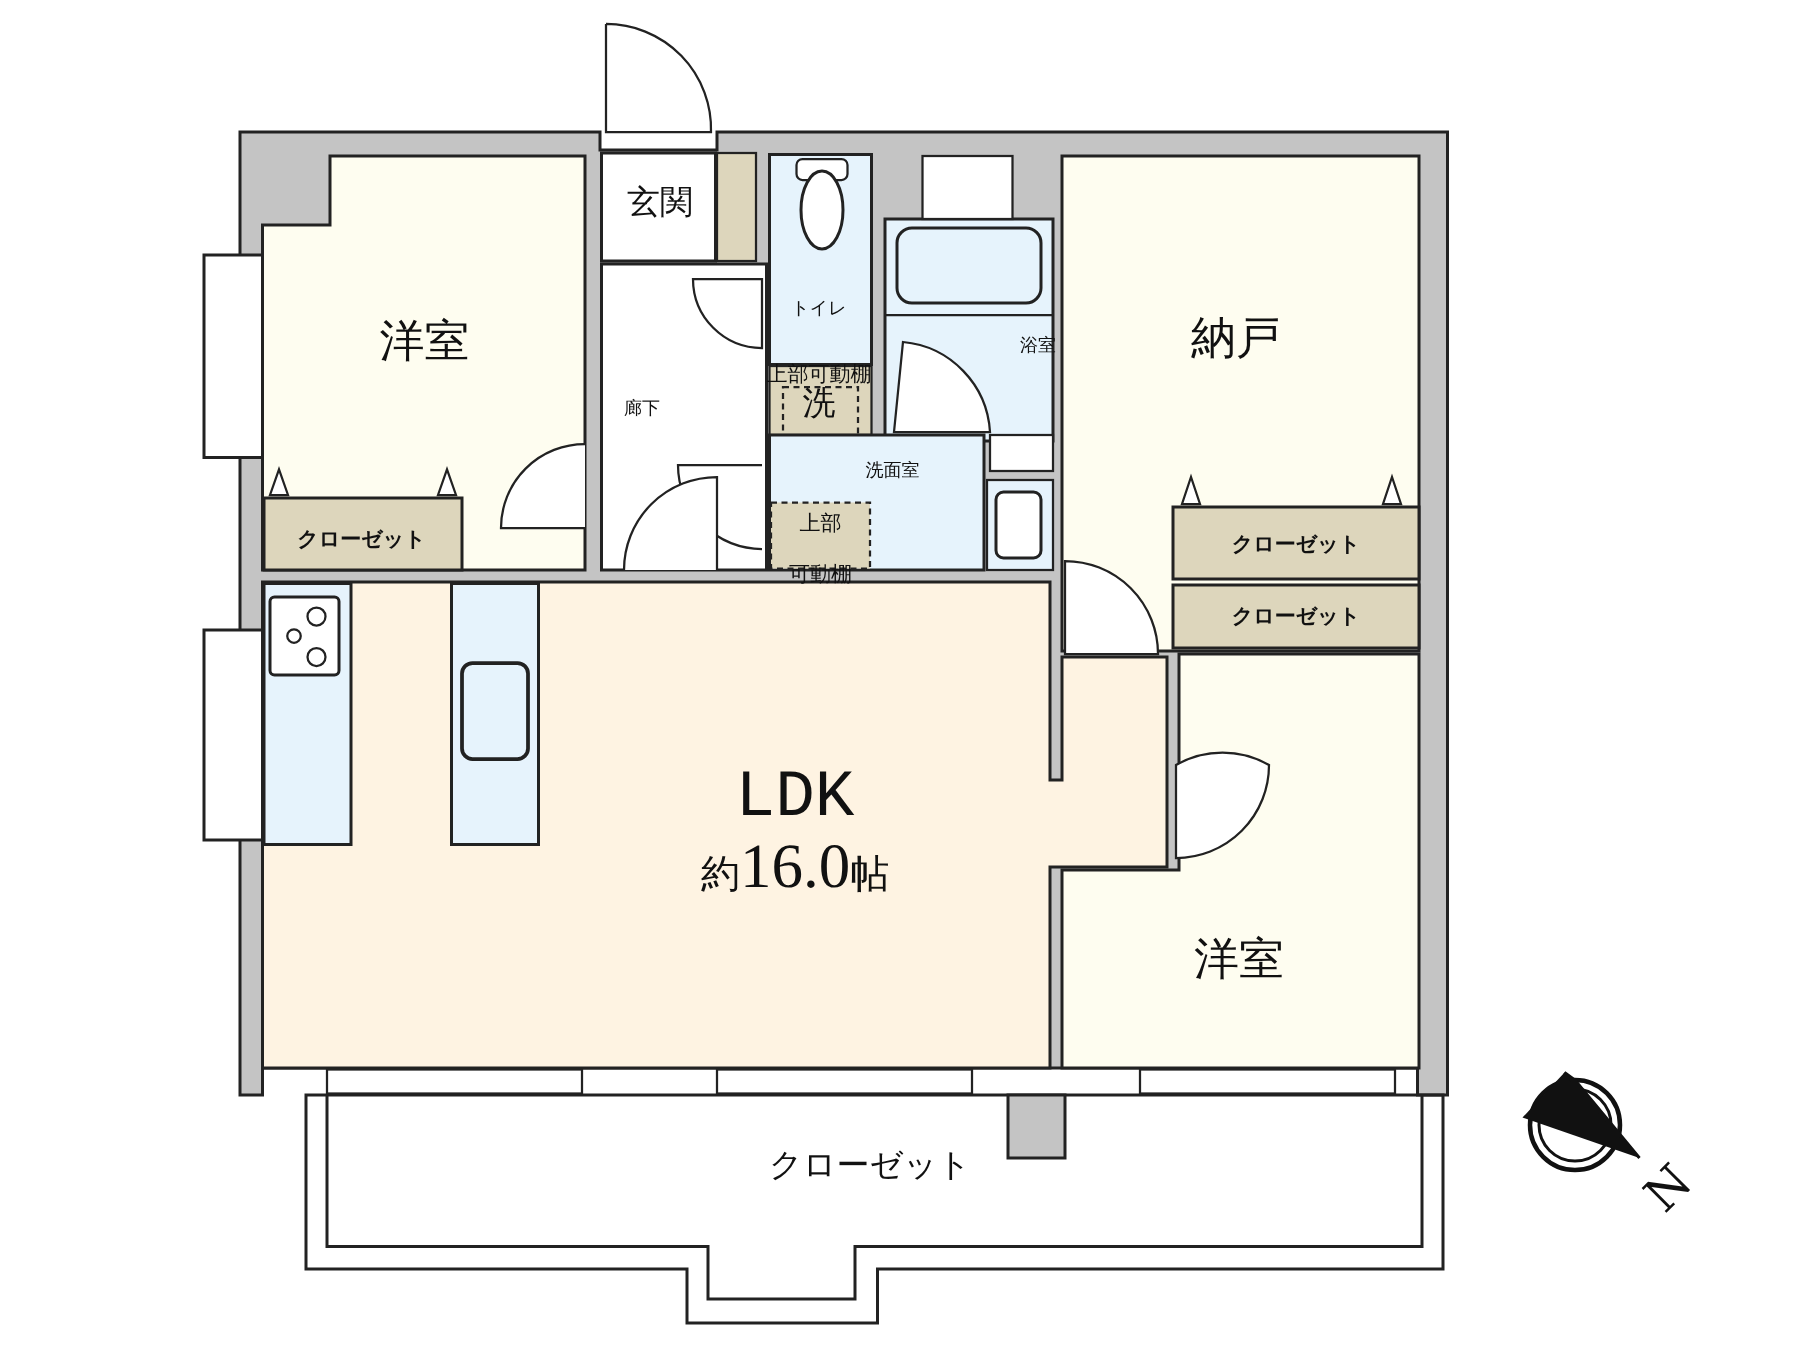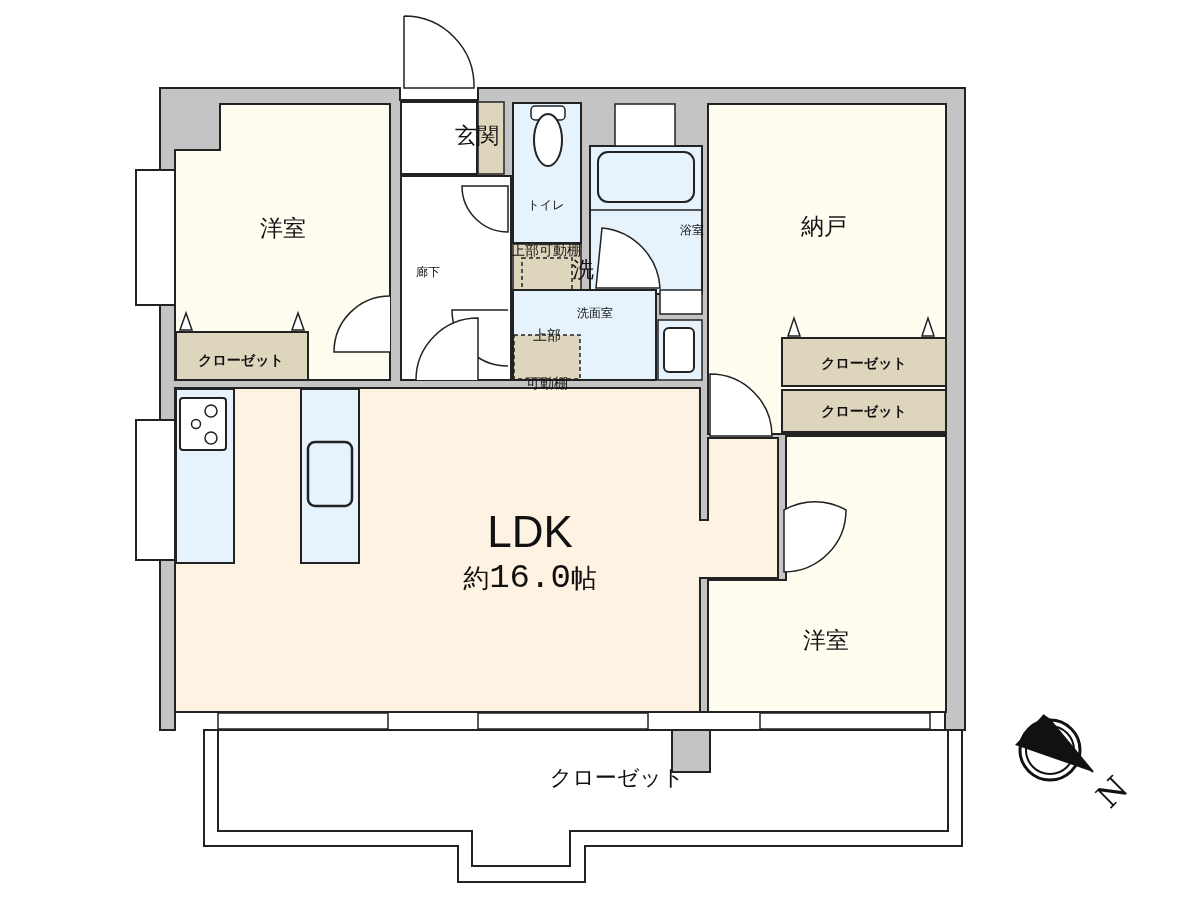--- a/index.html
+++ b/index.html
@@ -1,26 +1,26 @@
 <!DOCTYPE html>
 <html><head>
   <meta charset="utf-8">
   <style>
     html, body { margin: 0; padding: 0; background: #ffffff; }
     body { width: 1200px; height: 900px; position: relative; overflow: hidden; font-family: "DejaVu Sans", sans-serif; }
     #plan { position: absolute; left: 0; top: 0; }
     .lbl { position: absolute; color: #111; white-space: nowrap; transform: translate(-50%, -50%); line-height: 1; }
-    .lbl-lg { font-size: 23px; }
-    .lbl-md { font-size: 22px; margin-left: 37px; }
+    .lbl-lg { font-size: 30px; }
+    .lbl-md { font-size: 22px; }
     .lbl-sm { font-size: 12px; }
     .lbl-xs { font-size: 14px; font-weight: bold; }
     .lbl-xxs { font-size: 14px; line-height: 1.1; text-align: center; }
-    .ldk-title { font-family: Liberation Sans, sans-serif; font-size: 44px; text-align: right; }
+    .ldk-title { font-family: Liberation Mono, monospace; font-size: 44px; text-align: right; }
     .ldk-size { font-size: 26px; }
-    .ldk-size .num { font-family: Liberation Mono, monospace; font-size: 34px; }
+    .ldk-size .num { font-family: Liberation Serif, serif; font-size: 42px; }
   </style>
 </head>
 <body>
 
 <svg id="plan" width="1200" height="900" viewBox="0 0 1200 900" xmlns="http://www.w3.org/2000/svg">
 
   <g fill="#c4c4c4" stroke="#222" stroke-width="2">
     <path d="M160 88 L400 88 L400 100 L478 100 L478 88 L965 88 L965 730 L945 730 L945 712 L175 712 L175 730 L160 730 Z"></path>
   </g>
 
@@ -101,21 +101,21 @@
 </svg>
 
 <div class="lbl lbl-lg" style="left:283px;top:228px">洋室</div>
 <div class="lbl lbl-md" style="left:440px;top:136px">玄関</div>
 <div class="lbl lbl-sm" style="left:546px;top:205px">トイレ</div>
 <div class="lbl lbl-sm" style="left:428px;top:272px">廊下</div>
 <div class="lbl lbl-sm" style="left:692px;top:230px">浴室</div>
 <div class="lbl lbl-sm" style="left:595px;top:313px">洗面室</div>
 <div class="lbl lbl-xxs" style="left:546px;top:251px">上部可動棚</div>
 <div class="lbl lbl-md" style="left:546px;top:270px">洗</div>
-<div class="lbl lbl-xxs" style="left:547px;top:336px">上部</div>
+<div class="lbl lbl-xxs" style="left:547px;top:350px">上部</div>
 <div class="lbl lbl-xxs" style="left:547px;top:384px">可動棚</div>
 <div class="lbl lbl-lg" style="left:824px;top:226px">納戸</div>
 <div class="lbl lbl-xs" style="left:241px;top:360px">クローゼット</div>
 <div class="lbl lbl-xs" style="left:864px;top:363px">クローゼット</div>
 <div class="lbl lbl-xs" style="left:864px;top:411px">クローゼット</div>
 <div class="lbl ldk-title" style="left:530px;top:532px">LDK</div>
 <div class="lbl ldk-size" style="left:530px;top:578px">
   <span>約</span><span class="num">16.0</span><span>帖</span>
 </div>
 <div class="lbl lbl-lg" style="left:826px;top:640px">洋室</div>

